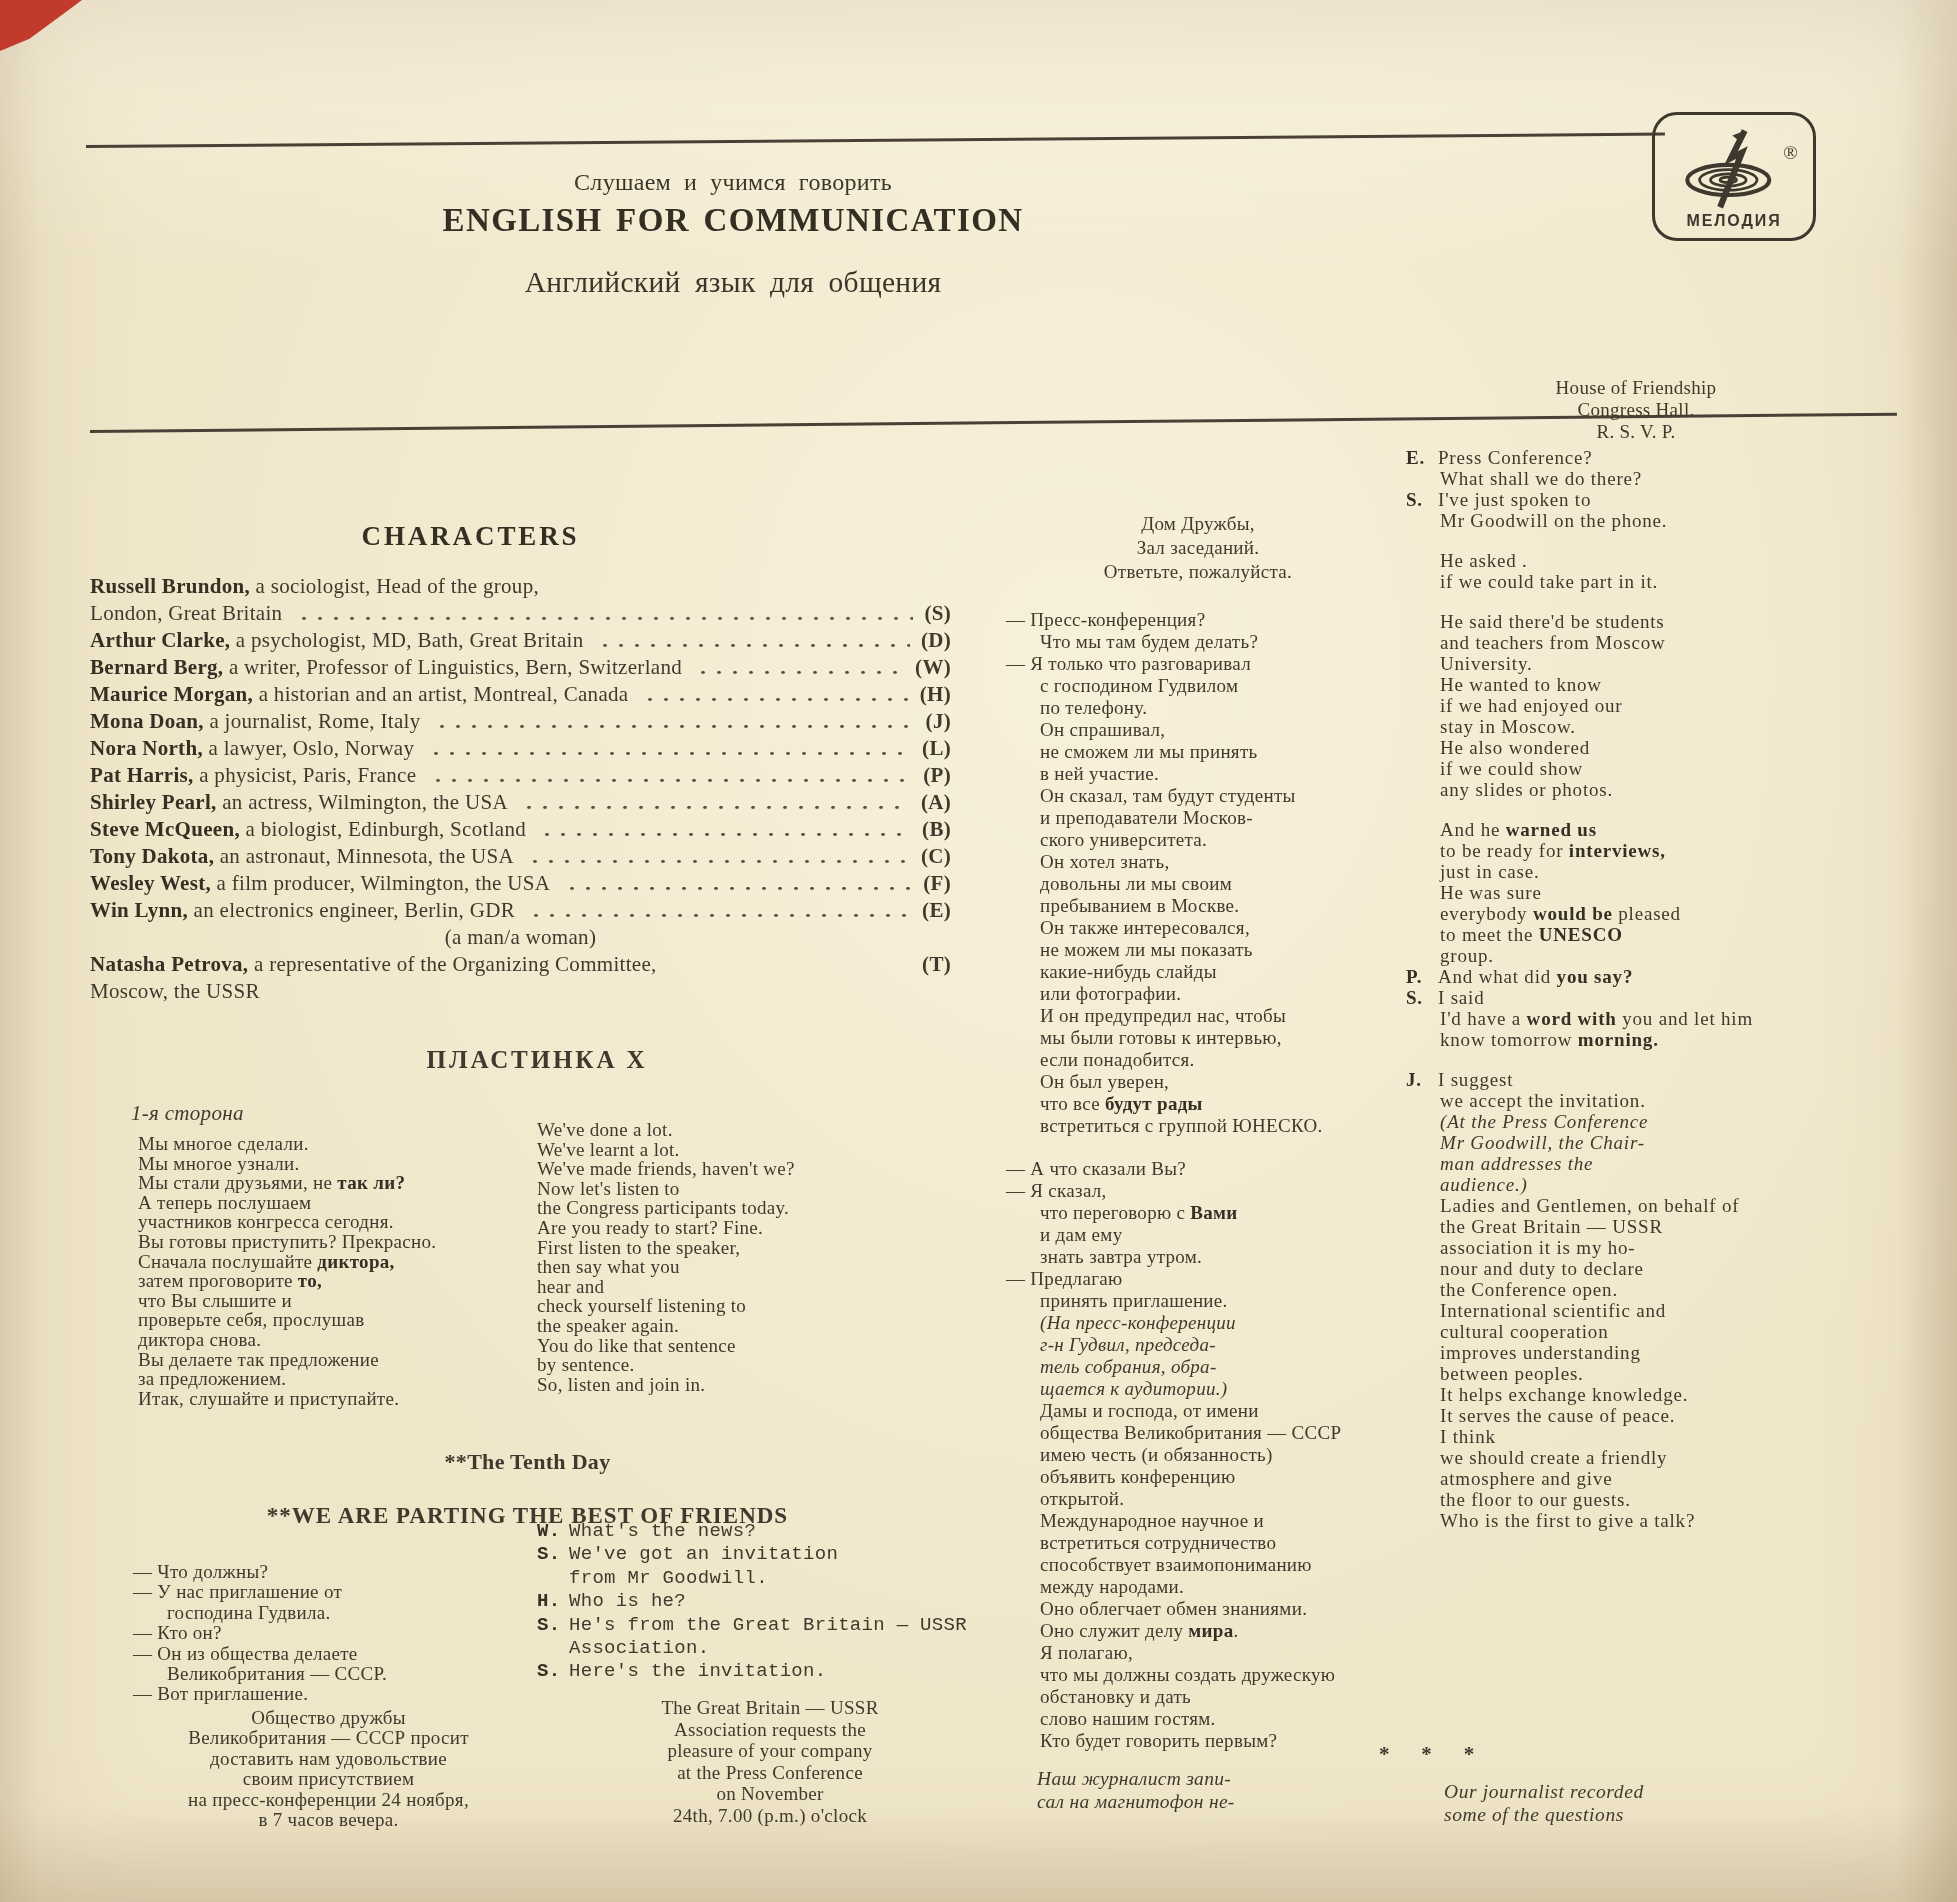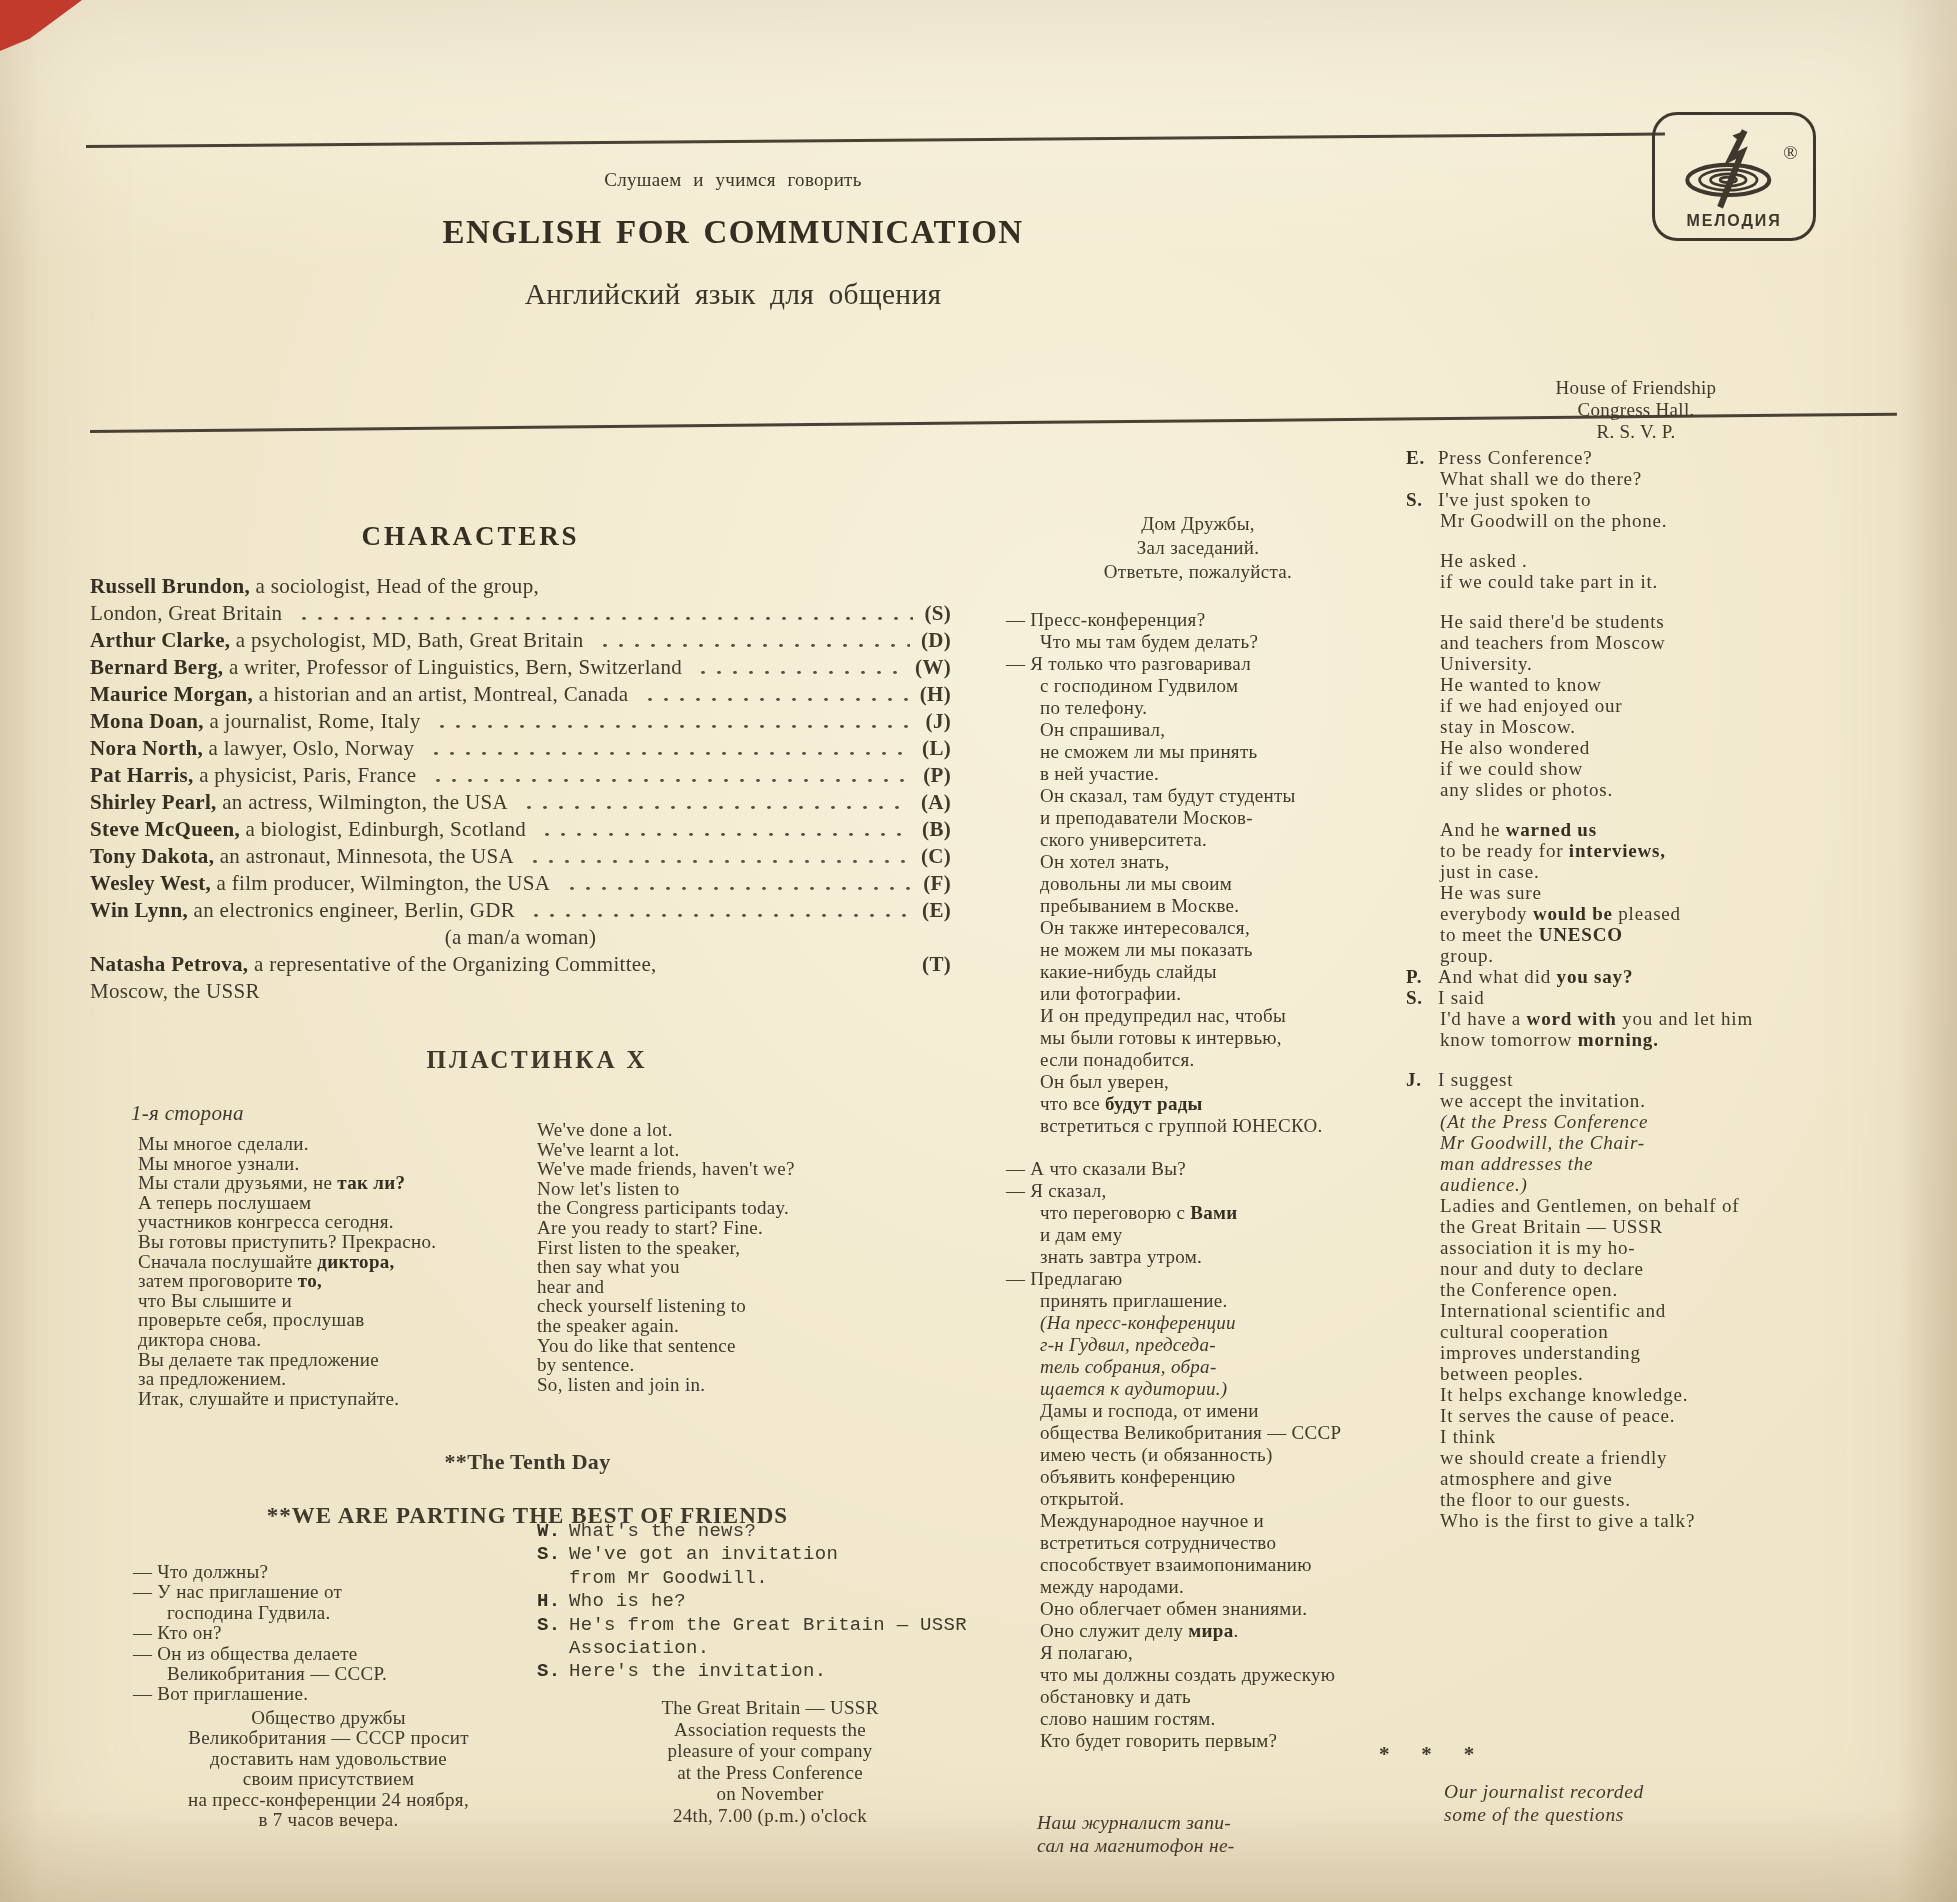--- a/index.html
+++ b/index.html
@@ -48,21 +48,21 @@
   .logo .reg{position:absolute;right:15px;top:27px;font-size:19px;color:#3f382e;}
   .logo .brand{
     position:absolute;left:0;right:0;bottom:7.6px;text-align:center;
     font-family:"Liberation Sans","DejaVu Sans",sans-serif;
     font-weight:bold;font-size:16px;letter-spacing:1.9px;color:#3f382e;
   }
   .logo svg{position:absolute;left:13.3px;top:13.3px;}
 
   
   .masthead{left:86px;top:169px;width:1294px;text-align:center;color:#3c352a;}
-  .mast-ru1{font-size:19px;word-spacing:6.7px;margin-bottom:23px;}
+  .mast-ru1{font-size:24px;word-spacing:6.7px;margin-bottom:6px;}
   .mast-en{font-size:33px;font-weight:bold;letter-spacing:1.4px;word-spacing:3.8px;margin-bottom:27px;color:#352e23;}
   .mast-ru2{font-size:29.5px;word-spacing:6.7px;margin-bottom:23px;}
   .mast-no{font-size:27.6px;}
 
   
   .chars-heading{left:90px;top:521px;width:761px;text-align:center;font-size:27px;font-weight:bold;letter-spacing:2.9px;color:#352e23;}
   .char-list{left:90px;top:573px;width:861px;font-size:21px;}
   .char-row{display:flex;align-items:baseline;height:27px;line-height:27px;white-space:pre;}
   .char-row.centered{justify-content:center;}
   .char-text b{font-weight:bold;}
@@ -89,21 +89,21 @@
   .inv-ru{left:105px;top:1708px;width:447px;text-align:center;font-size:19px;line-height:20.4px;}
   .dlg-en{left:537px;top:1520px;width:447px;font-size:19px;line-height:23.4px;font-family:Liberation Mono, monospace;}
   .dlg-en .line.ind{padding-left:32px;}
   .inv-en{left:561px;top:1697px;width:418px;text-align:center;font-size:19px;line-height:21.5px;}
 
   .spk{display:inline-block;width:32px;font-weight:bold;}
 
   
   .addr-ru{left:1003px;top:512px;width:390px;text-align:center;font-size:19px;line-height:24px;}
   .col-center{left:1006px;top:609px;width:457px;font-size:19px;line-height:22px;}
-  .journalist-ru{left:1037px;top:1767px;font-size:19.5px;font-style:italic;line-height:23px;margin-top:44px;}
+  .journalist-ru{left:1037px;top:1767px;font-size:19.5px;font-style:italic;line-height:23px;}
 
   
   .addr-en{left:1403px;top:377px;width:466px;text-align:center;font-size:19px;line-height:22px;}
   .col-right{left:1406px;top:447px;width:504px;font-size:19px;line-height:21px;letter-spacing:0.8px;}
   .stars{left:1379px;top:1742px;font-size:21px;letter-spacing:13.3px;font-weight:bold;}
   .journalist-en{left:1444px;top:1780px;font-size:19.5px;font-style:italic;line-height:23px;letter-spacing:0.6px;}
 </style>
 </head>
 <body>
 

